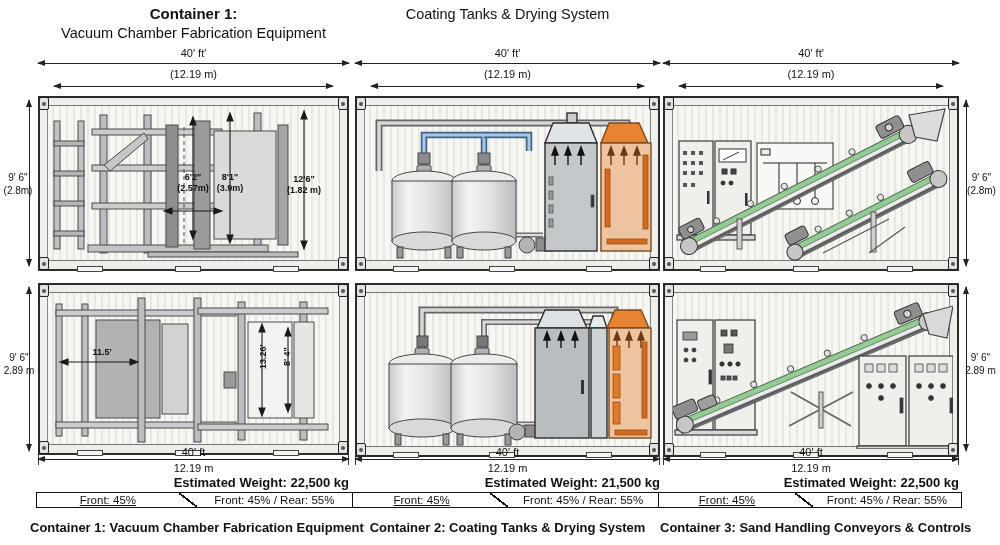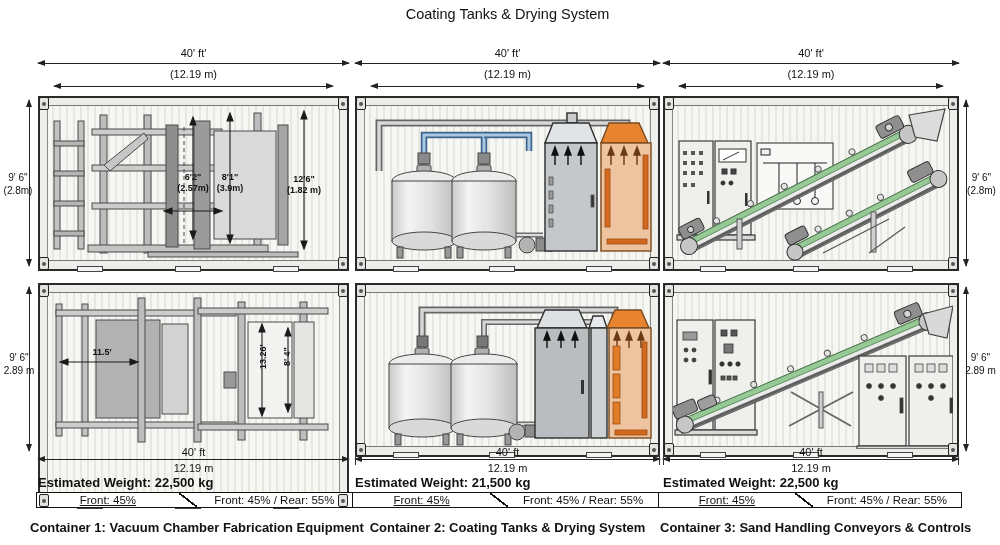--- a/index.html
+++ b/index.html
@@ -30,36 +30,40 @@
   .corner{position:absolute;width:10px;height:13px;background:#e3e3e0;border:1.5px solid #222;
     border-radius:2px;box-sizing:border-box;z-index:3;}
   .corner:after{content:"";position:absolute;left:50%;top:50%;width:4px;height:4px;margin:-2px 0 0 -2px;
     border-radius:50%;background:#555;}
   .corner.tl{left:-1px;top:-1px}.corner.tr{right:-1px;top:-1px}
   .corner.bl{left:-1px;bottom:-1px}.corner.br{right:-1px;bottom:-1px}
   .foot{position:absolute;bottom:-3px;height:6px;width:26px;background:#f4f4f4;border:1px solid #444;box-sizing:border-box;}
   .eq{position:absolute;left:8px;top:9px;}
   .eq-label{position:absolute;font-size:9px;font-weight:bold;line-height:1.25;text-align:center;white-space:nowrap;z-index:4;}
   .eq-label.rot{transform:rotate(-90deg);transform-origin:center;}
-  .weight{position:absolute;top:475px;font-size:13px;font-weight:bold;text-align:left;white-space:nowrap;}
+  .weight{position:absolute;top:475px;font-size:13px;font-weight:bold;text-align:right;white-space:nowrap;}
   .bar{position:absolute;top:492px;left:36px;width:926px;height:16px;border:1.5px solid #111;
     background:#fff;display:flex;box-sizing:border-box;}
   .bar-sec{display:flex;border-right:1.5px solid #111;box-sizing:border-box;}
   .bar-sec.last{border-right:none;}
   .bar-cell{font-size:11.5px;display:flex;align-items:center;justify-content:center;white-space:nowrap;}
   .bar-front{width:45%;text-decoration:underline;}
   .bar-slash{width:18px;background:linear-gradient(to top right,transparent 46%,#111 46%,#111 54%,transparent 54%);}
   .bar-rear{flex:1;}
   .caption{position:absolute;top:520px;font-weight:bold;font-size:13px;text-align:center;white-space:nowrap;}
 </style>
 </head>
 <body>
 
 <div class="canvas">
 
+  <div class="hdr" style="left:38px;width:311px;">
+    <div class="t">Container 1:</div>
+    <div class="s">Vacuum Chamber Fabrication Equipment</div>
+  </div>
   <div class="hdr" style="left:355px;width:305px;">
     <div class="s">Coating Tanks &amp; Drying System</div>
   </div>
 
   <div class="dim-label" style="left:38px;width:311px;top:47px;">40' ft'</div>
   <div class="dimh" style="left:38px;width:311px;top:63px;"></div>
   <div class="dim-label" style="left:38px;width:311px;top:68px;">(12.19 m)</div>
   <div class="dimh" style="left:54px;width:279px;top:86px;"></div>
 
   <div class="dim-label" style="left:355px;width:305px;top:47px;">40' ft'</div>
@@ -329,21 +333,21 @@
         <circle cx="165" cy="1" r="8.5" fill="#c6c6c6" stroke="#333"></circle>
         <rect x="140" y="-20" width="24" height="13" rx="3" fill="#8f8f8f" stroke="#333"></rect>
       </g>
       <rect x="64" y="112" width="5" height="30" fill="#d0d0d0" stroke="#555"></rect>
       <rect x="198" y="105" width="5" height="40" fill="#d0d0d0" stroke="#555"></rect>
       <line x1="150" y1="146" x2="216" y2="112" stroke="#555" stroke-width="1.2"></line>
       <line x1="196" y1="146" x2="232" y2="120" stroke="#555" stroke-width="1.2"></line>
     </svg>
   </div>
 
-  <div class="cell" style="left:38px;top:283px;width:311px;height:225px;">
+  <div class="cell" style="left:38px;top:283px;width:311px;height:172px;">
     <div class="rail-t"></div>
     <div class="rail-b"></div>
     <div class="vrail-l"></div>
     <div class="vrail-r"></div>
     <div class="corner tl"></div>
     <div class="corner tr"></div>
     <div class="corner bl"></div>
     <div class="corner br"></div>
     <div class="foot" style="left:12%;"></div>
     <div class="foot" style="left:44%;"></div>

